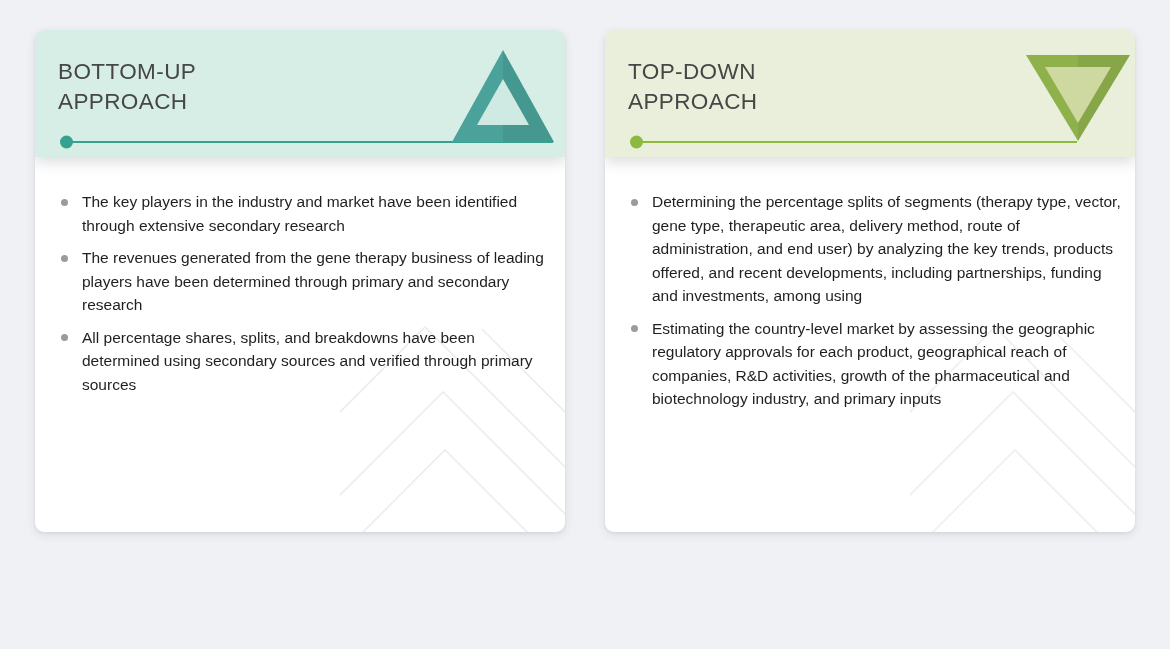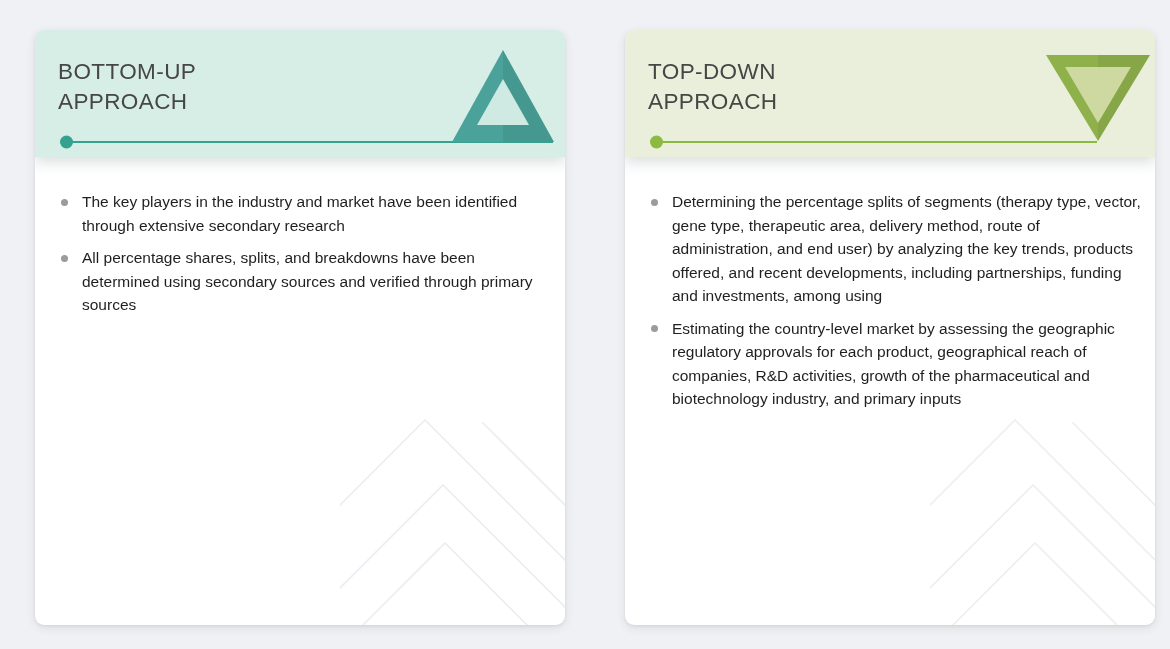--- a/index.html
+++ b/index.html
@@ -5,27 +5,27 @@
   html,body { margin:0; padding:0; }
   body {
     width:1170px; height:649px;
     background:#f0f1f4;
     font-family:"Liberation Sans","DejaVu Sans",sans-serif;
     overflow:hidden;
   }
   .stage { position:relative; width:1170px; height:649px; }
 
   .card {
-    position:absolute; top:30px; width:530px; height:595px;
+    position:absolute; top:30px; width:530px; height:502px;
     background:#ffffff; border-radius:9px;
     box-shadow:0 3px 10px rgba(40,50,70,0.10), 0 1px 3px rgba(40,50,70,0.08);
     overflow:hidden;
   }
   .card.c0 { left:35px; }
-  .card.c1 { left:625px; }
+  .card.c1 { left:605px; }
 
   .header {
     position:relative; height:127px;
     background:var(--header-bg);
     border-radius:9px 9px 0 0;
     box-shadow:0 5px 14px rgba(50,60,70,0.18);
     z-index:2;
   }
   .title {
     position:absolute; left:23px; top:27px;
@@ -87,20 +87,21 @@
       </div>
       <svg class="tri" width="106" height="97" viewBox="0 0 106 97">
         <polygon points="53,3 104,95 2,95" style="fill:var(--tri-outer)"></polygon>
         <polygon points="53,3 104,95 53,95" fill="#000000" opacity="0.06"></polygon>
         <polygon points="53,32 79,78 27,78" style="fill:var(--tri-inner)"></polygon>
       </svg>
     </div>
     <div class="body">
       <ul class="bullets">
           <li><span class="dot"></span><span class="txt">The key players in the industry and market have been identified through extensive secondary research</span></li>
+          <li><span class="dot"></span><span class="txt">The revenues generated from the gene therapy business of leading players have been determined through primary and secondary research</span></li>
           <li><span class="dot"></span><span class="txt">All percentage shares, splits, and breakdowns have been determined using secondary sources and verified through primary sources</span></li>
         </ul>
     </div>
     <svg class="watermark" width="225" height="255" viewBox="0 0 225 255" fill="none" stroke="#ecedf1" stroke-width="1.6">
       <path d="M -40 175 L 85 50 L 230 195"></path>
       <path d="M 142 52 L 240 150"></path>
       <path d="M -20 238 L 103 115 L 235 247"></path>
       <path d="M -15 293 L 105 173 L 230 298"></path>
     </svg>
   </div>

